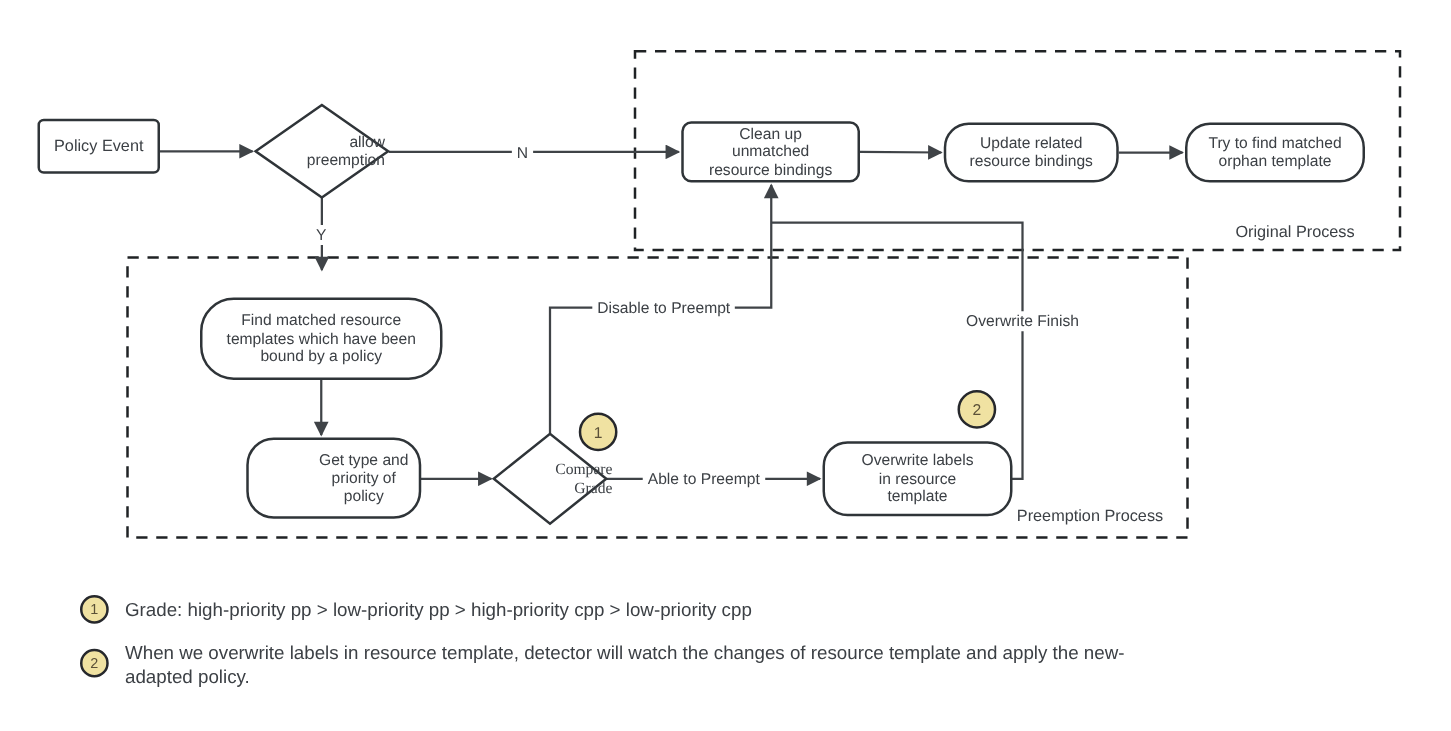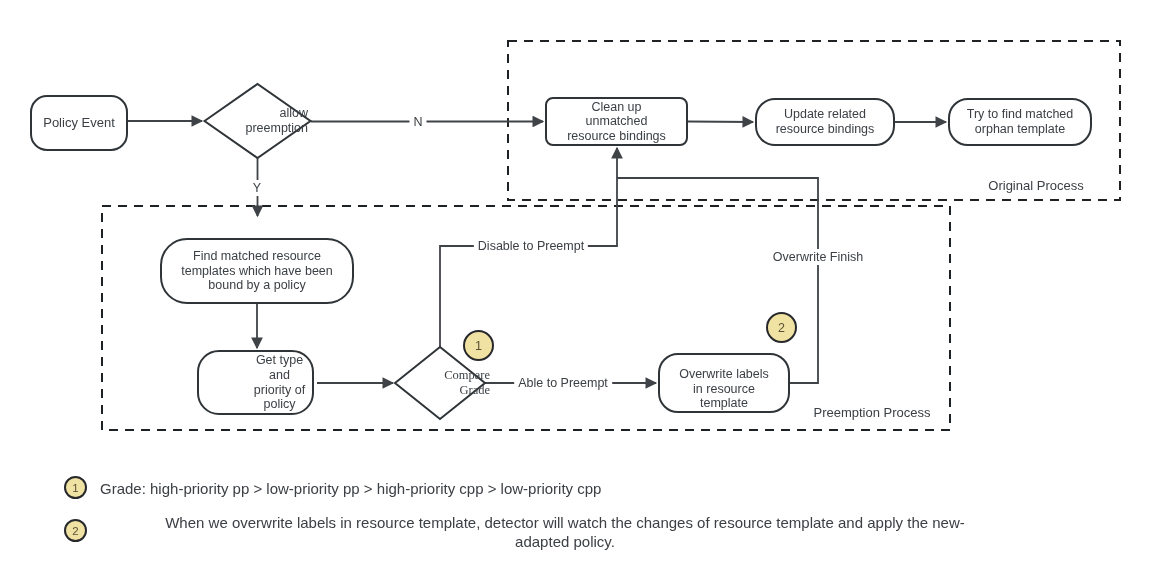--- a/index.html
+++ b/index.html
@@ -18,27 +18,27 @@
   .canvas{position:relative;width:1161px;height:585px;background:var(--bg);overflow:hidden;}
   svg.layer{position:absolute;left:0;top:0;}
 
   
   .node{
     position:absolute;background:#fff;border:2px solid var(--shape-stroke);
     display:flex;align-items:center;justify-content:center;text-align:center;
     font-size:12.5px;line-height:1.17;color:var(--text);white-space:pre-line;
     z-index:3;
   }
-  #n-policy   {left:30px;  top:95px;  width:98px;  height:56px; border-radius:17px; font-size:13px;}
+  #n-policy   {left:30px;  top:95px;  width:98px;  height:44px; border-radius:5px; font-size:13px;}
   #n-cleanup  {left:545px; top:97px;  width:143px; height:49px; border-radius:8px;}
   #n-update   {left:755px; top:98px;  width:140px; height:48px; border-radius:20px;}
   #n-tryfind  {left:948px; top:98px;  width:144px; height:48px; border-radius:20px;}
   #n-findmatch{left:160px; top:218px; width:194px; height:66px; border-radius:27px;margin-top:20px;}
-  #n-gettype  {left:197px; top:350px; width:117px; height:65px; border-radius:22px;padding-left:48px;}
-  #n-overwrite{left:658px; top:353px; width:132px; height:60px; border-radius:20px;align-items:flex-end;}
+  #n-gettype  {left:197px; top:350px; width:140px; height:65px; border-radius:22px;padding-left:48px;}
+  #n-overwrite{left:658px; top:353px; width:152px; height:60px; border-radius:20px;}
 
   
   .diamond-label{
     position:absolute;transform:translate(-50%,-50%);text-align:right;
     font-size:12.5px;line-height:1.17;color:var(--text);white-space:pre-line;z-index:4;width:100px;
   }
   #dl-allow  {left:258px;top:121px;}
   #dl-compare{left:440px;top:383px;font-family:Liberation Serif, serif;}
 
   
@@ -77,21 +77,21 @@
     display:flex;align-items:center;justify-content:center;
     font-size:11.5px;color:var(--badge-text);z-index:5;
   }
   #nb-1{left:64px;top:476px;}
   #nb-2{left:64px;top:519px;}
   .note-text{
     position:absolute;left:100px;font-size:15px;line-height:19px;color:var(--text);
     white-space:pre-line;z-index:3;
   }
   #nt-1{top:479px;}
-  #nt-2{top:513px;width:930px;text-align:center;}
+  #nt-2{top:513px;width:930px;}
 
   svg .edge{stroke:var(--line);stroke-width:1.8;fill:none;}
   svg .region{stroke:var(--dash);stroke-width:2;fill:none;stroke-dasharray:9 7;}
   svg .diamond{fill:#fff;stroke:var(--shape-stroke);stroke-width:2;}
 </style>
 </head>
 <body>
 
 <div class="canvas">
 

